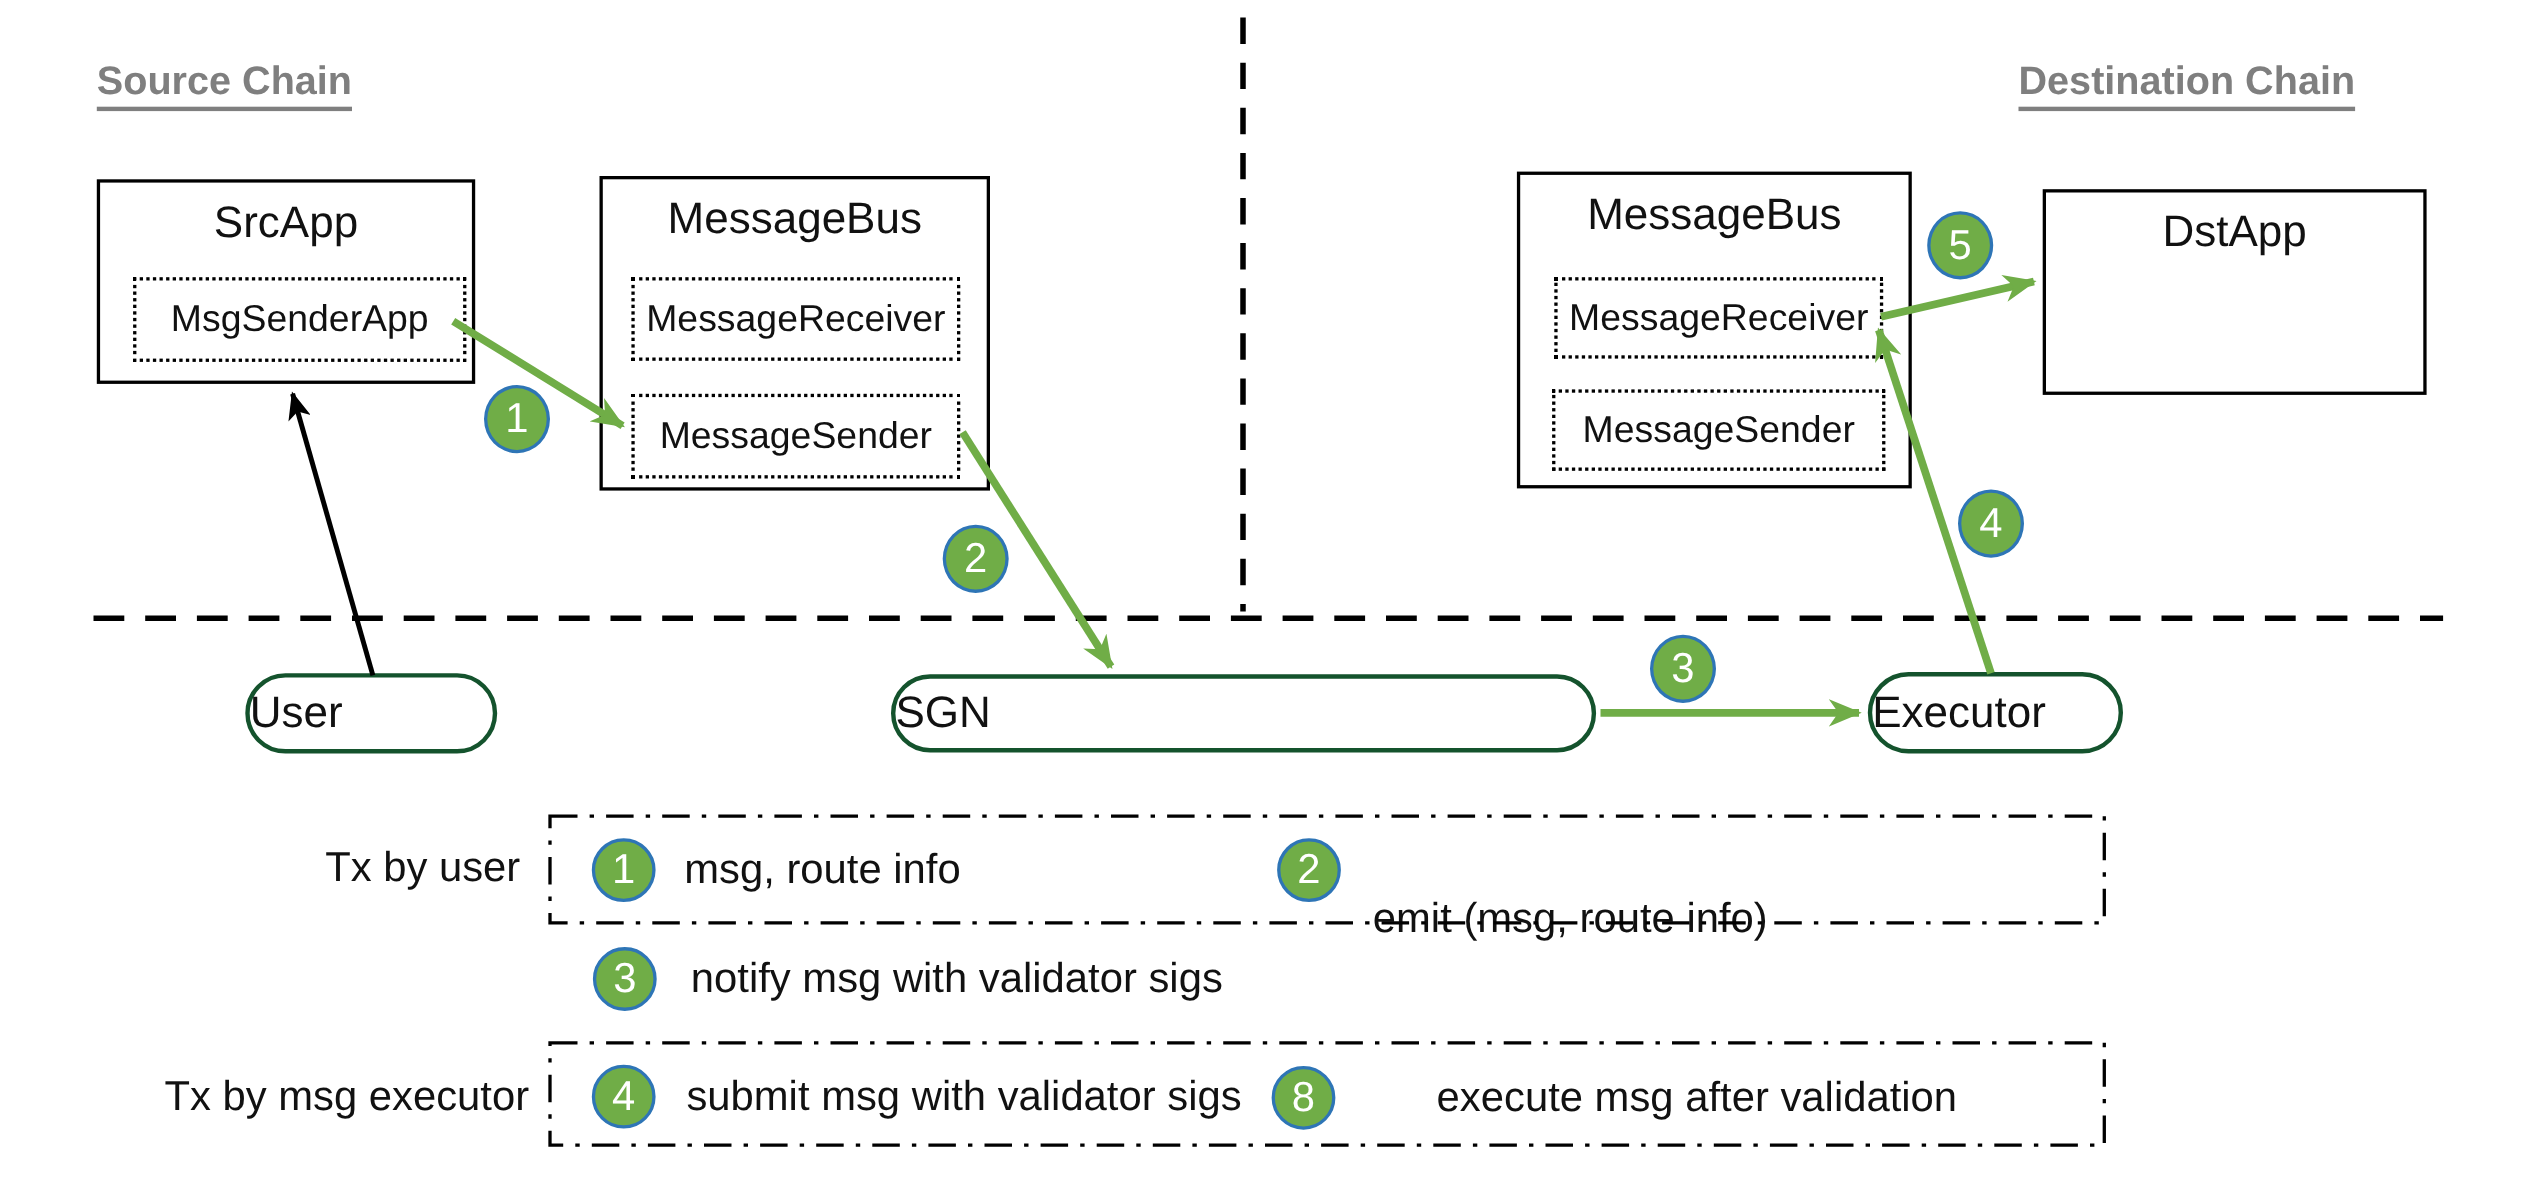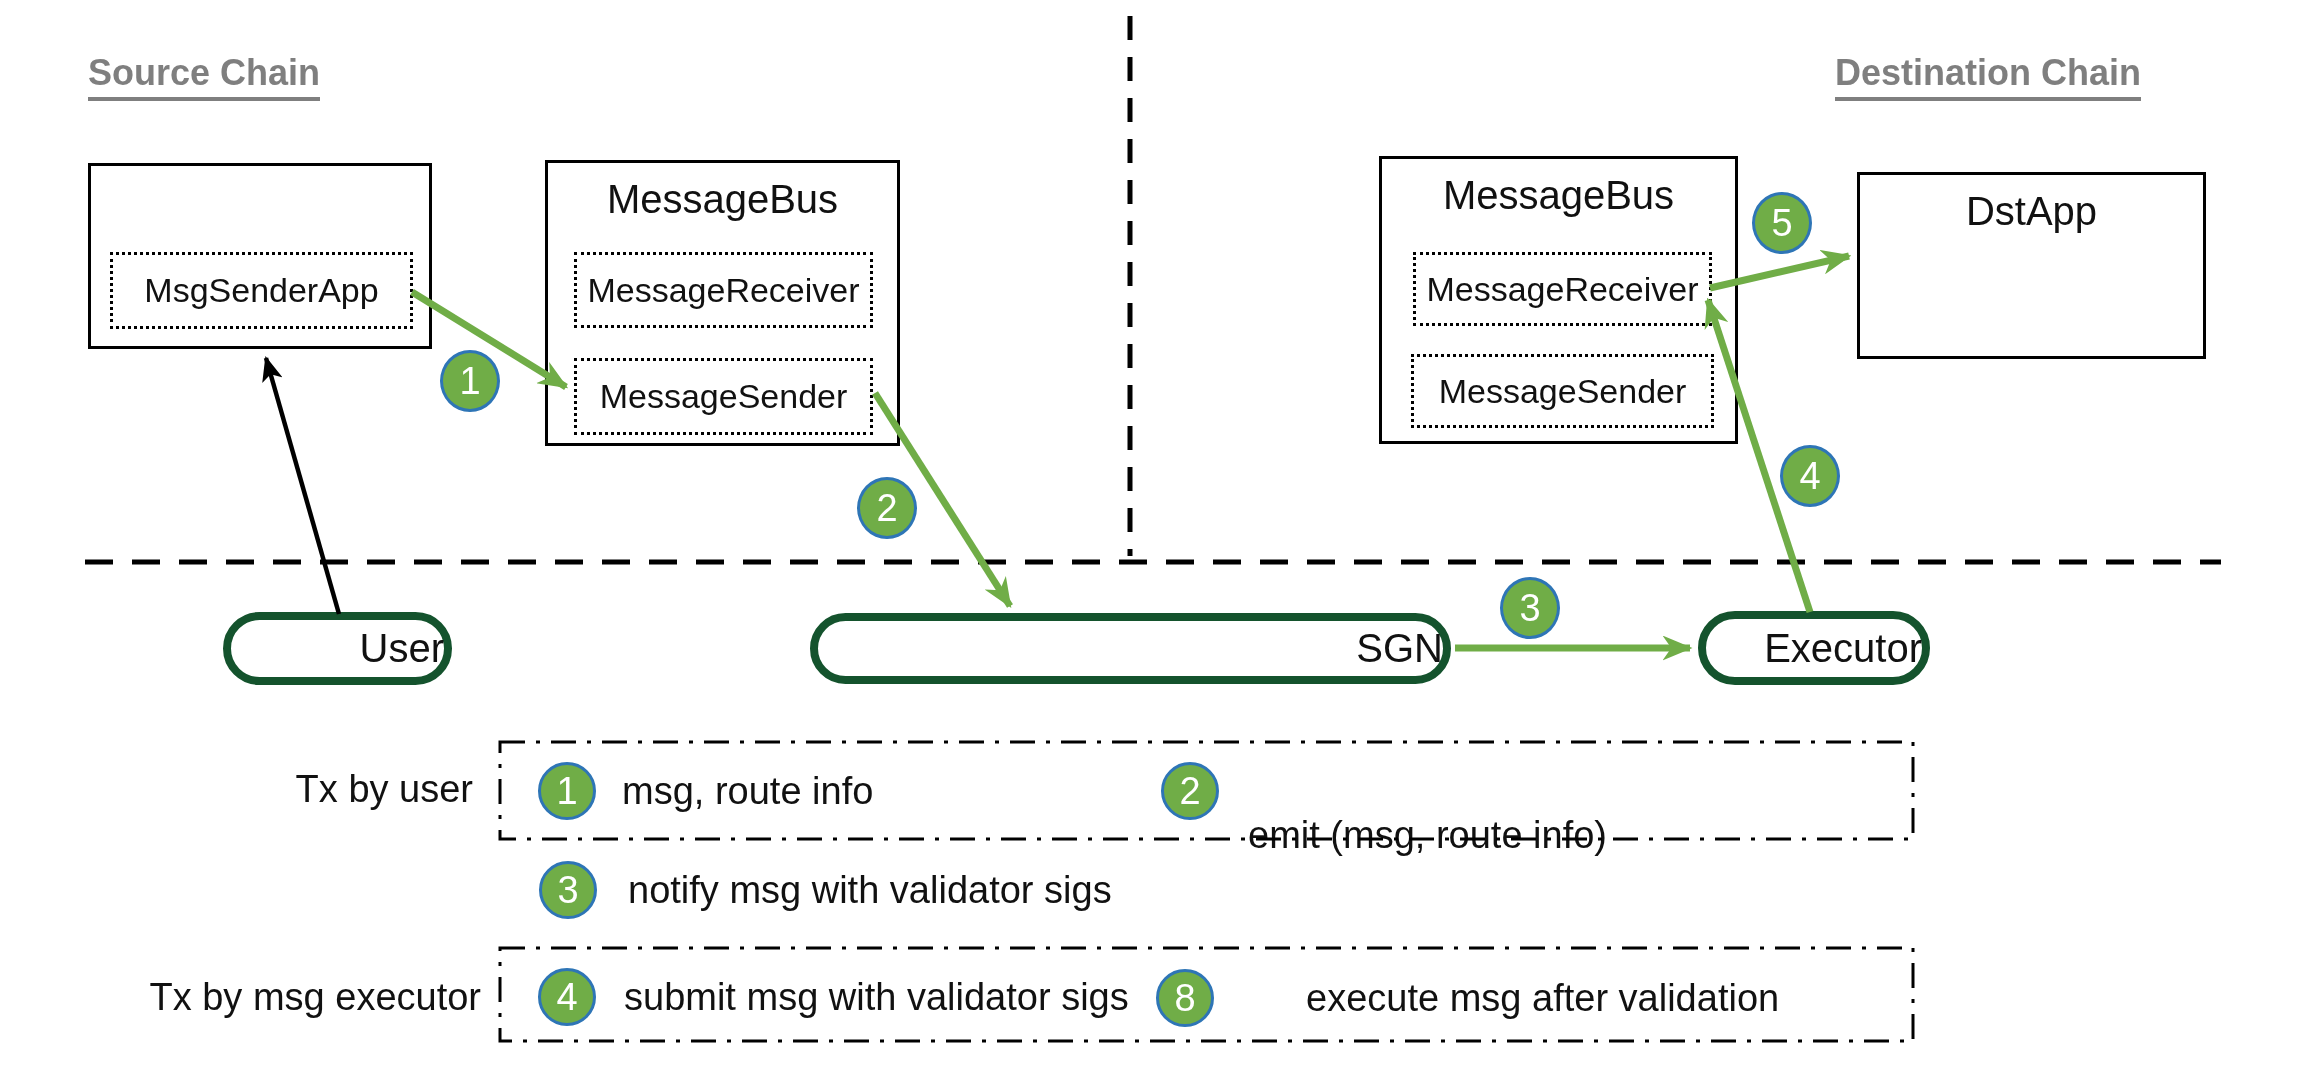--- a/index.html
+++ b/index.html
@@ -3,21 +3,21 @@
 <meta charset="utf-8">
 <style>
   :root { --green:#70ad47; --blue:#2e75b6; --gray:#7f7f7f; }
   html,body{margin:0;padding:0;background:#fff;}
   body{width:2304px;height:1078px;position:relative;overflow:hidden;
        font-family:"Liberation Sans",sans-serif;color:#111;}
   .abs{position:absolute;box-sizing:border-box;}
   .box{border:3px solid #000;background:#fff;}
   .box-title{position:absolute;top:14px;left:0;right:0;text-align:center;font-size:40px;}
   .dotted{border:3px dotted #000;background:#fff;display:flex;align-items:center;justify-content:center;font-size:34px;}
-  .pill{border:8px solid #14532d;border-radius:40px;background:#fff;display:flex;align-items:center;justify-content:flex-end;font-size:40px;}
+  .pill{border:4px solid #14532d;border-radius:40px;background:#fff;display:flex;align-items:center;justify-content:flex-start;font-size:40px;}
   .badge{border-radius:50%;background:var(--green);border:3px solid var(--blue);color:#fff;
          display:flex;align-items:center;justify-content:center;font-size:38px;z-index:6;}
   .heading{font-weight:bold;font-size:36px;color:var(--gray);border-bottom:4px solid var(--gray);
            padding-bottom:3px;white-space:nowrap;}
   .ltext{font-size:38px;display:flex;align-items:center;white-space:nowrap;z-index:2;}
   .rlabel{font-size:38px;display:flex;align-items:center;justify-content:flex-end;white-space:nowrap;z-index:2;}
   svg.wires{position:absolute;left:0;top:0;z-index:5;pointer-events:none;}
   .garrow{stroke:var(--green);stroke-width:7;}
   .barrow{stroke:#000;stroke-width:4.5;}
   .dash{stroke:#000;stroke-width:5;}
@@ -25,21 +25,22 @@
   .gh{fill:var(--green);}
   .bh{fill:#000;}
 </style>
 </head>
 <body>
 
 <div class="abs heading" style="left:88px;top:52px;">Source Chain</div>
 <div class="abs heading" style="left:1835px;top:52px;">Destination Chain</div>
 
 <div class="abs box" style="left:88px;top:163px;width:344px;height:186px;">
-  <div class="abs dotted" style="left:19px;top:86px;width:303px;height:77px;">
+  <div class="box-title">SrcApp</div>
+  <div class="abs dotted" style="left:30px;top:86px;width:303px;height:77px;">
     <span>MsgSenderApp</span>
   </div>
 </div>
 
 <div class="abs box" style="left:545px;top:160px;width:355px;height:286px;">
   <div class="box-title">MessageBus</div>
   <div class="abs dotted" style="left:26px;top:89px;width:299px;height:76px;">
     <span>MessageReceiver</span>
   </div>
   <div class="abs dotted" style="left:26px;top:195px;width:299px;height:77px;">

